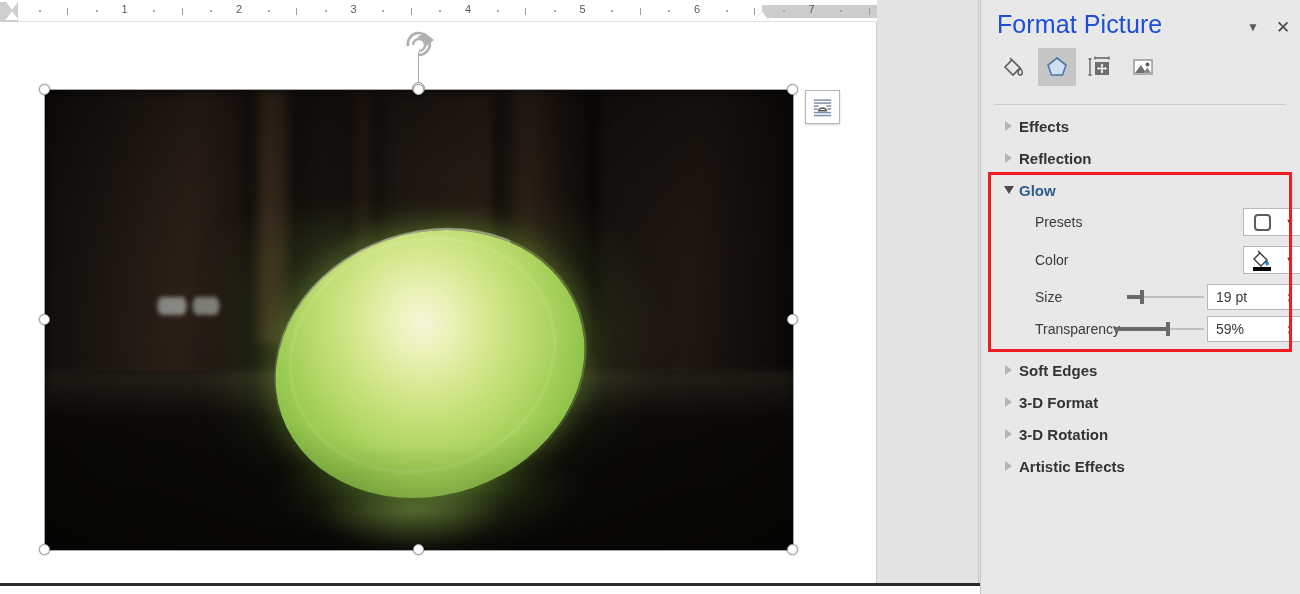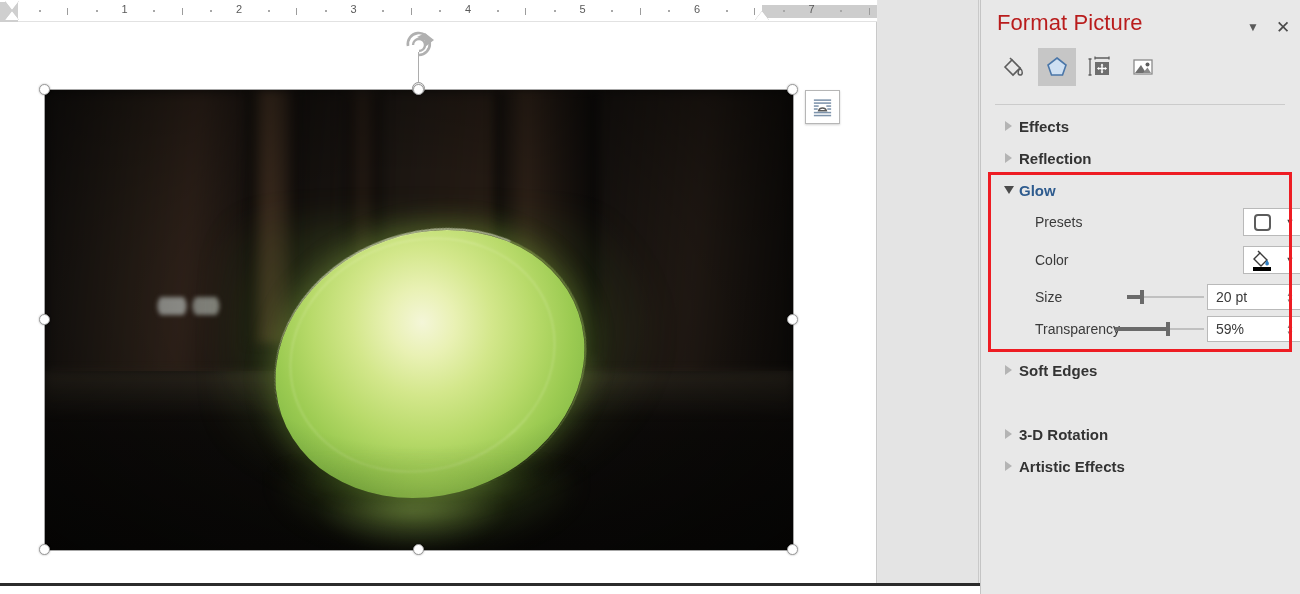--- a/index.html
+++ b/index.html
@@ -247,21 +247,21 @@
     width: 320px; height: 594px;
     background: #e8e8e8;
     border-left: 1px solid #c4c4c4;
   }
   #panel-header {
     position: absolute; left: 0; top: 0;
     width: 320px; height: 46px;
   }
   #panel-title {
     position: absolute; left: 16px; top: 10px;
-    font-size: 22px; color: #b91c1c;
+    font-size: 25px; color: #1d4ed8;
     font-family: "Liberation Sans", sans-serif;
     letter-spacing: 0.1px;
   }
   .hdr-btn {
     position: absolute; top: 16px;
     width: 22px; height: 22px;
     display: flex; align-items: center; justify-content: center;
     color: #5a5a5a;
   }
   #panel-caret { left: 261px; font-size: 12px; }
@@ -597,21 +597,21 @@
     </div>
 
     <div class="field-row" style="top:282px">
       <span class="field-label">Size</span>
       <div class="slider" id="size-slider" style="left:130px; width:77px">
         <div class="track-bg"></div>
         <div class="track-fill" style="width: 14.63px;"></div>
         <div class="thumb" style="left: 12.63px;"></div>
       </div>
       <div class="spin">
-        <span class="val">20 pt</span>
+        <span class="val">19 pt</span>
         <span class="arrows">
           <span>▲</span>
           <span>▼</span>
         </span>
       </div>
     </div>
 
     <div class="field-row" style="top:314px">
       <span class="field-label">Transparency</span>
       <div class="slider" id="transparency-slider" style="left:118px; width:89px">
@@ -626,20 +626,24 @@
           <span>▼</span>
         </span>
       </div>
     </div>
 
     <div class="section-row" style="top:354px">
       <span class="sec-arrow collapsed"></span>
       <span class="sec-label">Soft Edges</span>
     </div>
 
+    <div class="section-row" style="top:386px">
+      <span class="sec-arrow collapsed"></span>
+      <span class="sec-label">3-D Format</span>
+    </div>
 
     <div class="section-row" style="top:418px">
       <span class="sec-arrow collapsed"></span>
       <span class="sec-label">3-D Rotation</span>
     </div>
 
     <div class="section-row" style="top:450px">
       <span class="sec-arrow collapsed"></span>
       <span class="sec-label">Artistic Effects</span>
     </div>

